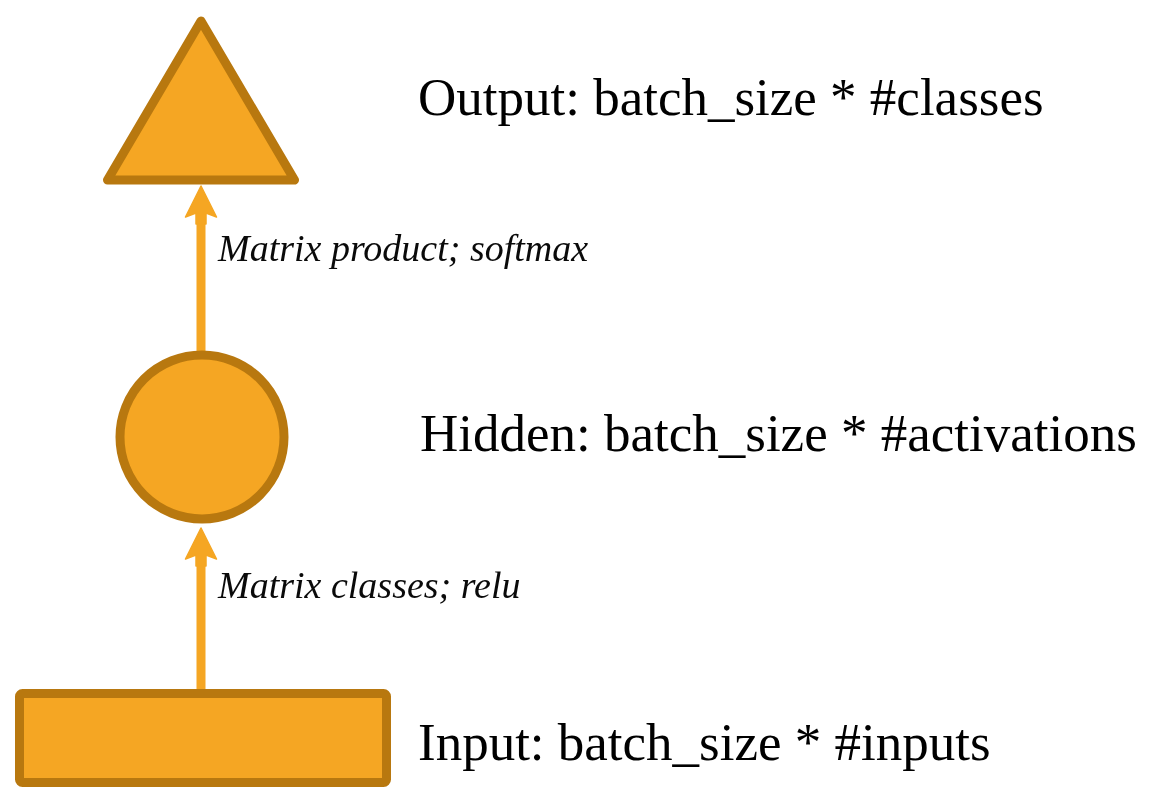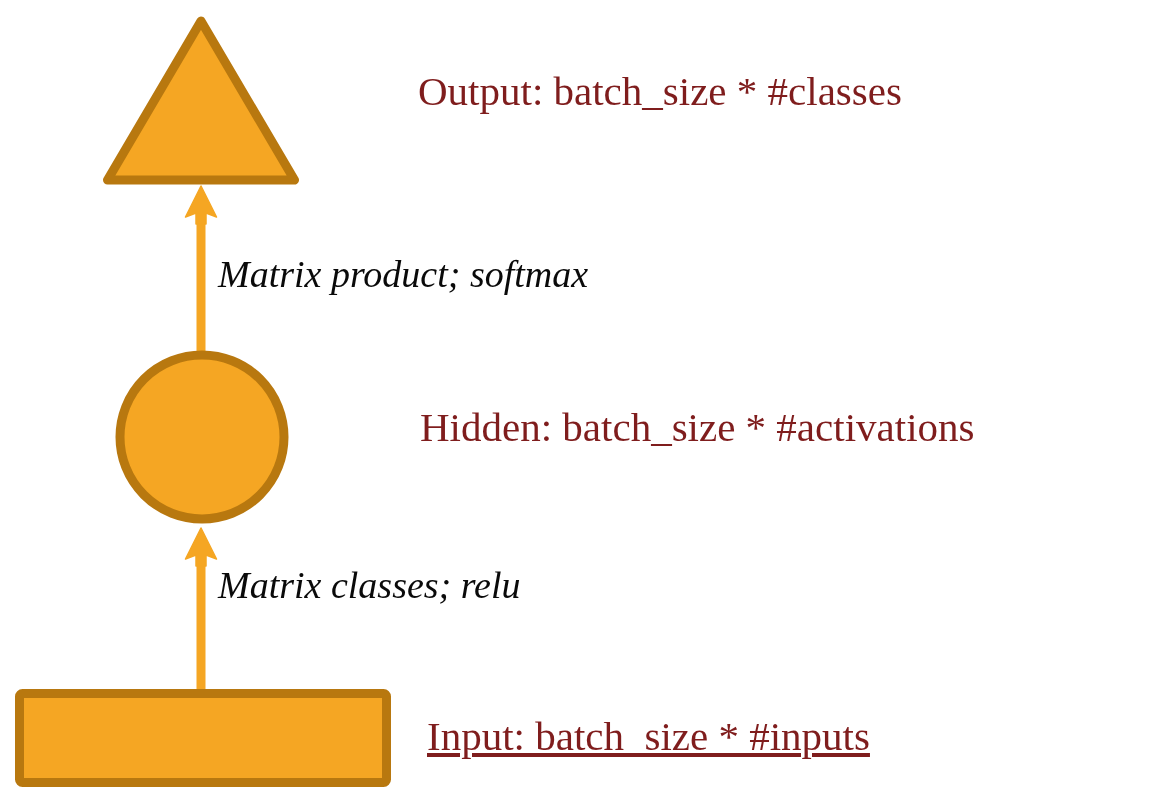--- a/index.html
+++ b/index.html
@@ -21,40 +21,40 @@
   .svg-layer {
     position: absolute;
     left: 0;
     top: 0;
     width: 1152px;
     height: 800px;
   }
   .node-label {
     position: absolute;
     font-family: "Liberation Serif", "DejaVu Serif", serif;
-    font-size: 41px;
+    font-size: 53px;
     font-weight: 400;
-    color: #7f1d1d;
+    color: #000000;
     white-space: nowrap;
     line-height: 1;
   }
   .edge-label {
     position: absolute;
     font-family: "Liberation Serif", "DejaVu Serif", serif;
     font-size: 38px;
     font-style: italic;
     font-weight: 400;
     color: #0a0a0a;
     white-space: nowrap;
     line-height: 1;
   }
   #label-output   { left: 418px; top: 71px; }
   #label-hidden   { left: 420px; top: 407px; }
-  #label-input    { left: 427px; top: 716px; text-decoration: underline; }
-  #label-edge-top { left: 218px; top: 255px; }
+  #label-input    { left: 418px; top: 716px; }
+  #label-edge-top { left: 218px; top: 229px; }
   #label-edge-bot { left: 218px; top: 566px; }
 </style>
 </head>
 <body>
 
 <div id="diagram-root">
 
   <svg class="svg-layer" viewBox="0 0 1152 800" xmlns="http://www.w3.org/2000/svg">
 
     <g>

